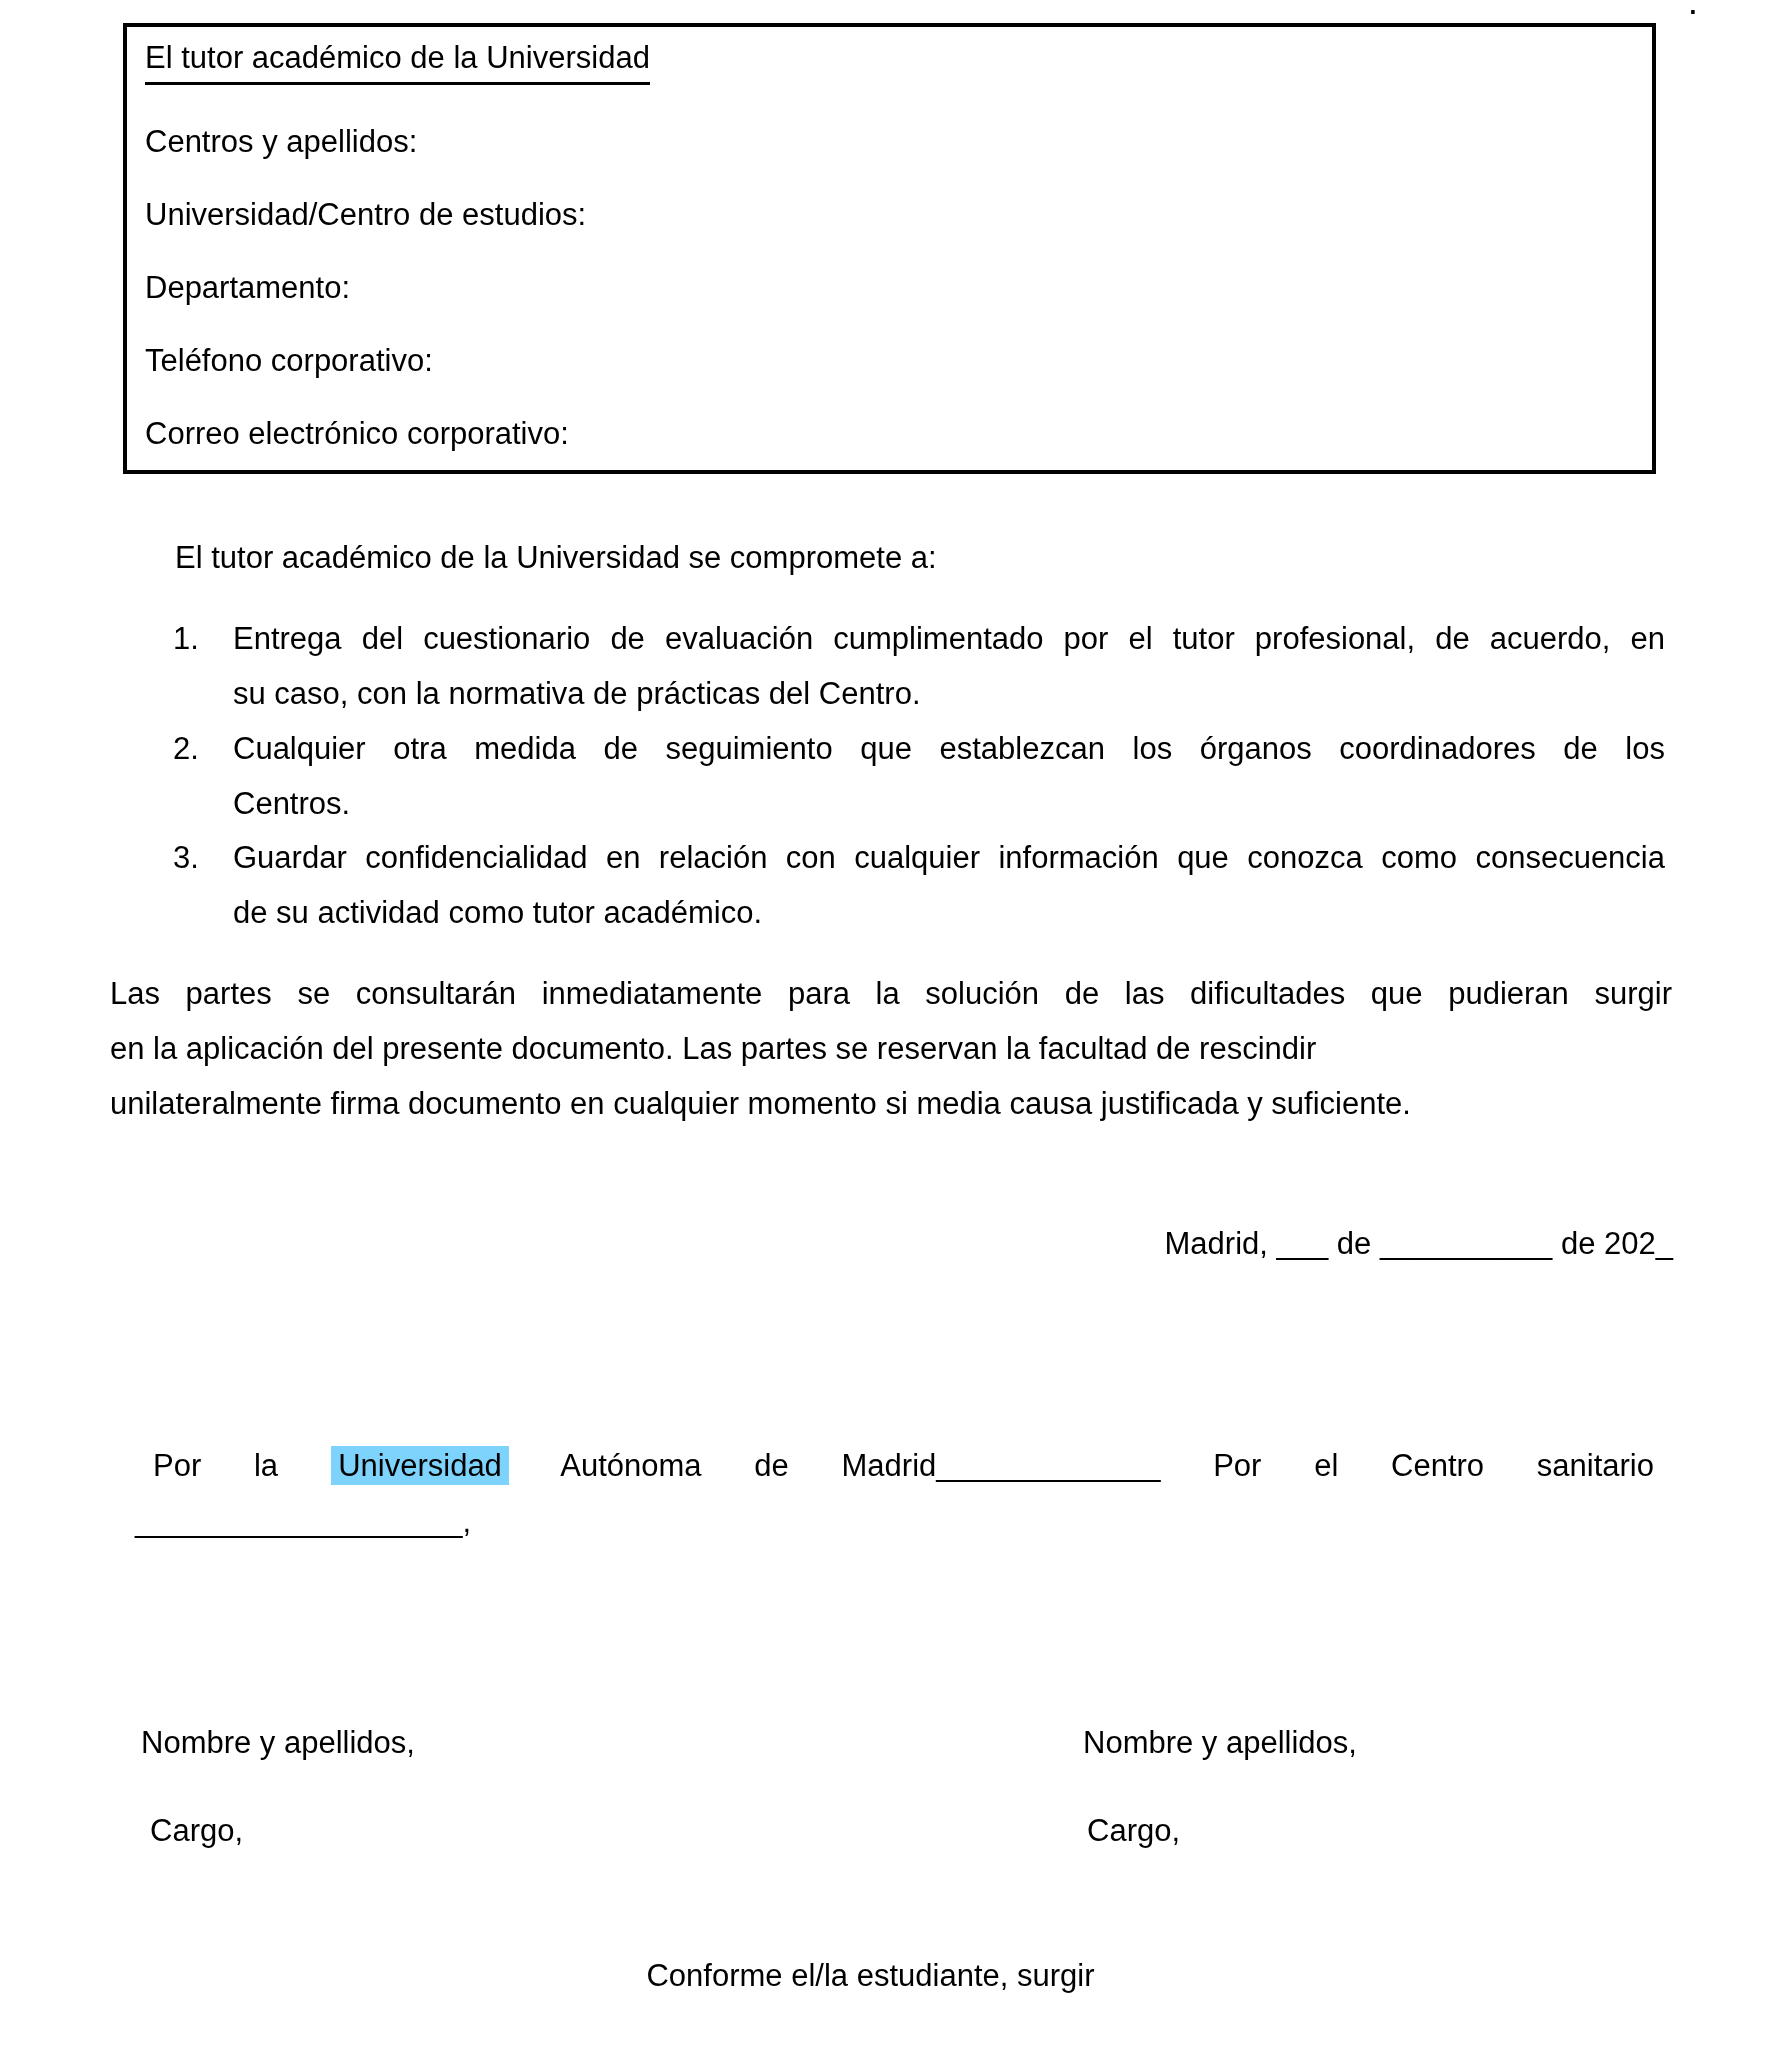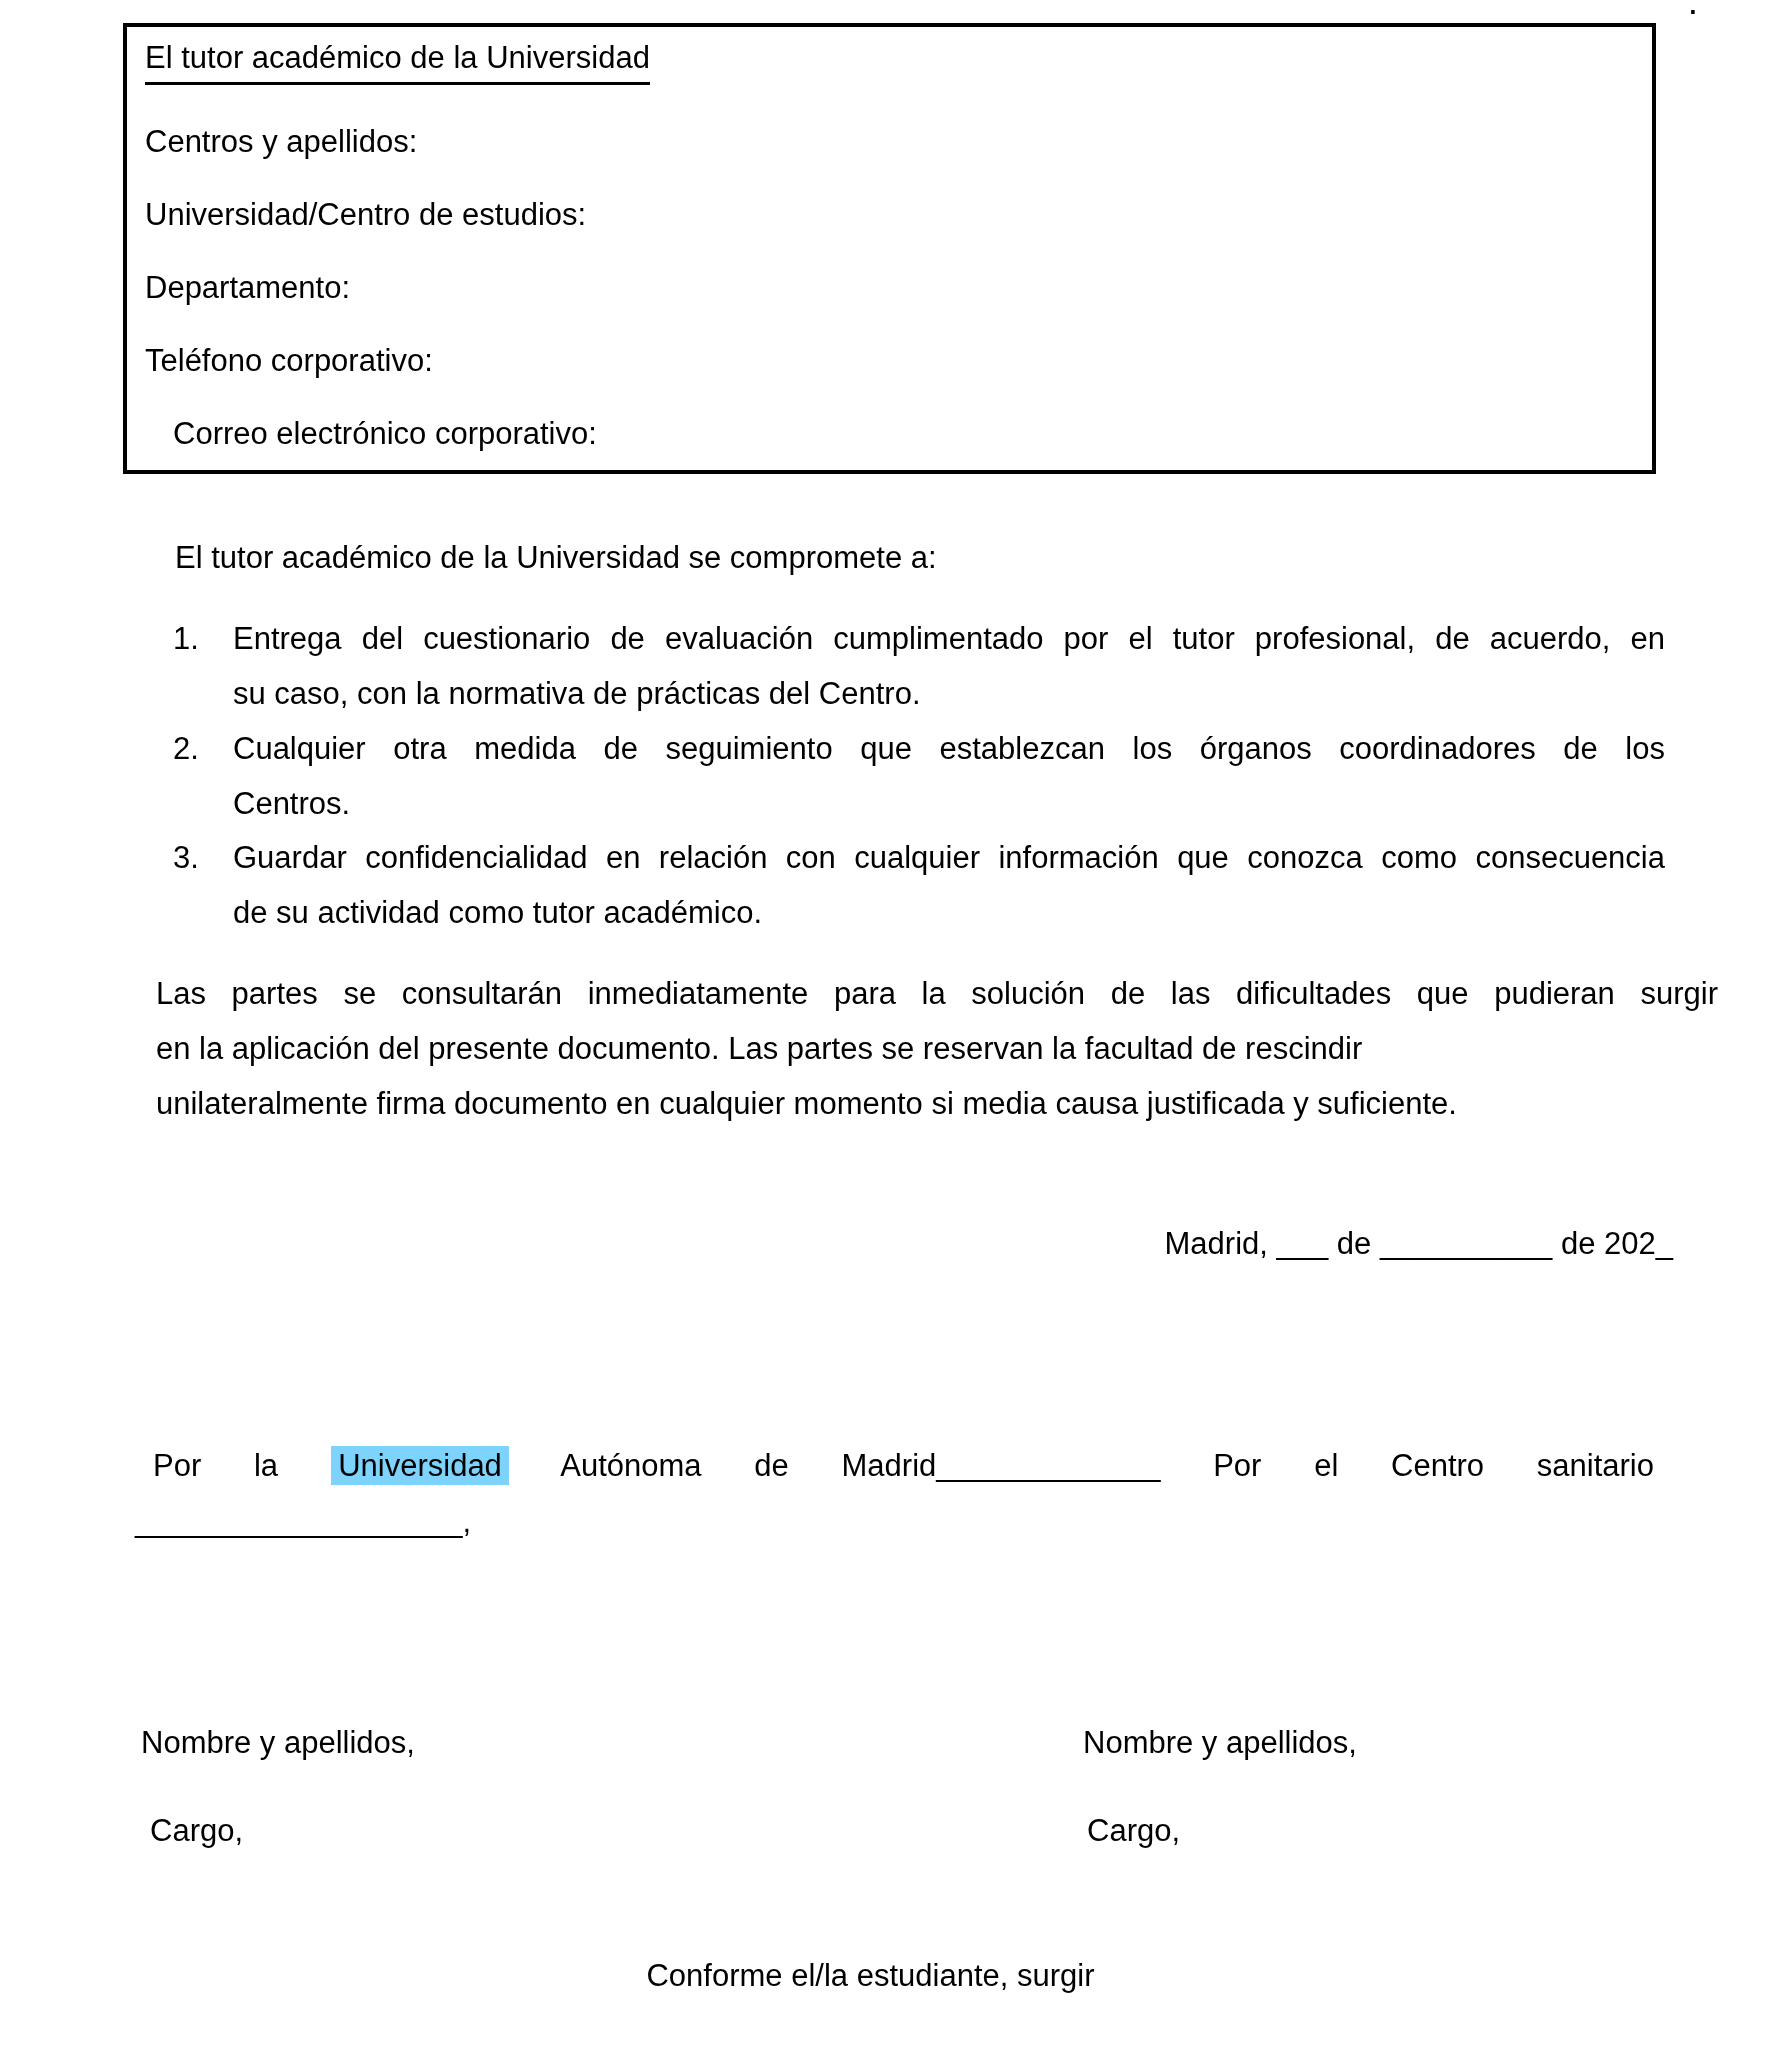--- a/index.html
+++ b/index.html
@@ -30,33 +30,33 @@
     border:4px solid #000;
     padding:9.7px 18px 11.3px 18px;
   }
   .box-title-row{line-height:39px;margin:1.6px 0 37px 0;}
   .box-title{
     display:inline-block;
     border-bottom:3.2px solid #000;
     padding-bottom:5.6px;
   }
   .box-field{line-height:39px;margin-bottom:34px;}
-  .box-field:last-child{margin-bottom:4.8px;margin-left:28px;}
+  .box-field:last-child{margin-bottom:4.8px;}
   
   .intro{position:absolute;left:175px;top:538px;line-height:39px;white-space:nowrap;}
   .list-item{position:absolute;left:173px;right:118px;}
   .list-item .num{position:absolute;left:0;top:0;line-height:55px;}
   .item-lines{margin-left:60px;}
   .tline{line-height:55px;white-space:nowrap;}
   .justify{text-align:justify;text-align-last:justify;}
   .li-1{top:611px;}
   .li-2{top:721px;}
   .li-3{top:830px;}
   
-  .consultation{position:absolute;left:110px;top:966px;width:1562px;margin-left:46px;}
+  .consultation{position:absolute;left:110px;top:966px;width:1562px;}
   
   .date-line{position:absolute;right:110px;top:1224px;line-height:40px;white-space:nowrap;text-align:right;}
   
   .parties-line1{
     position:absolute;left:153px;top:1445px;width:1501px;
     line-height:42px;white-space:nowrap;
     text-align:justify;text-align-last:justify;
   }
   .hl{background:#7dd3fc;padding:2.4px 7.3px;}
   .parties-line2{position:absolute;left:135px;top:1501px;line-height:42px;white-space:nowrap;}

